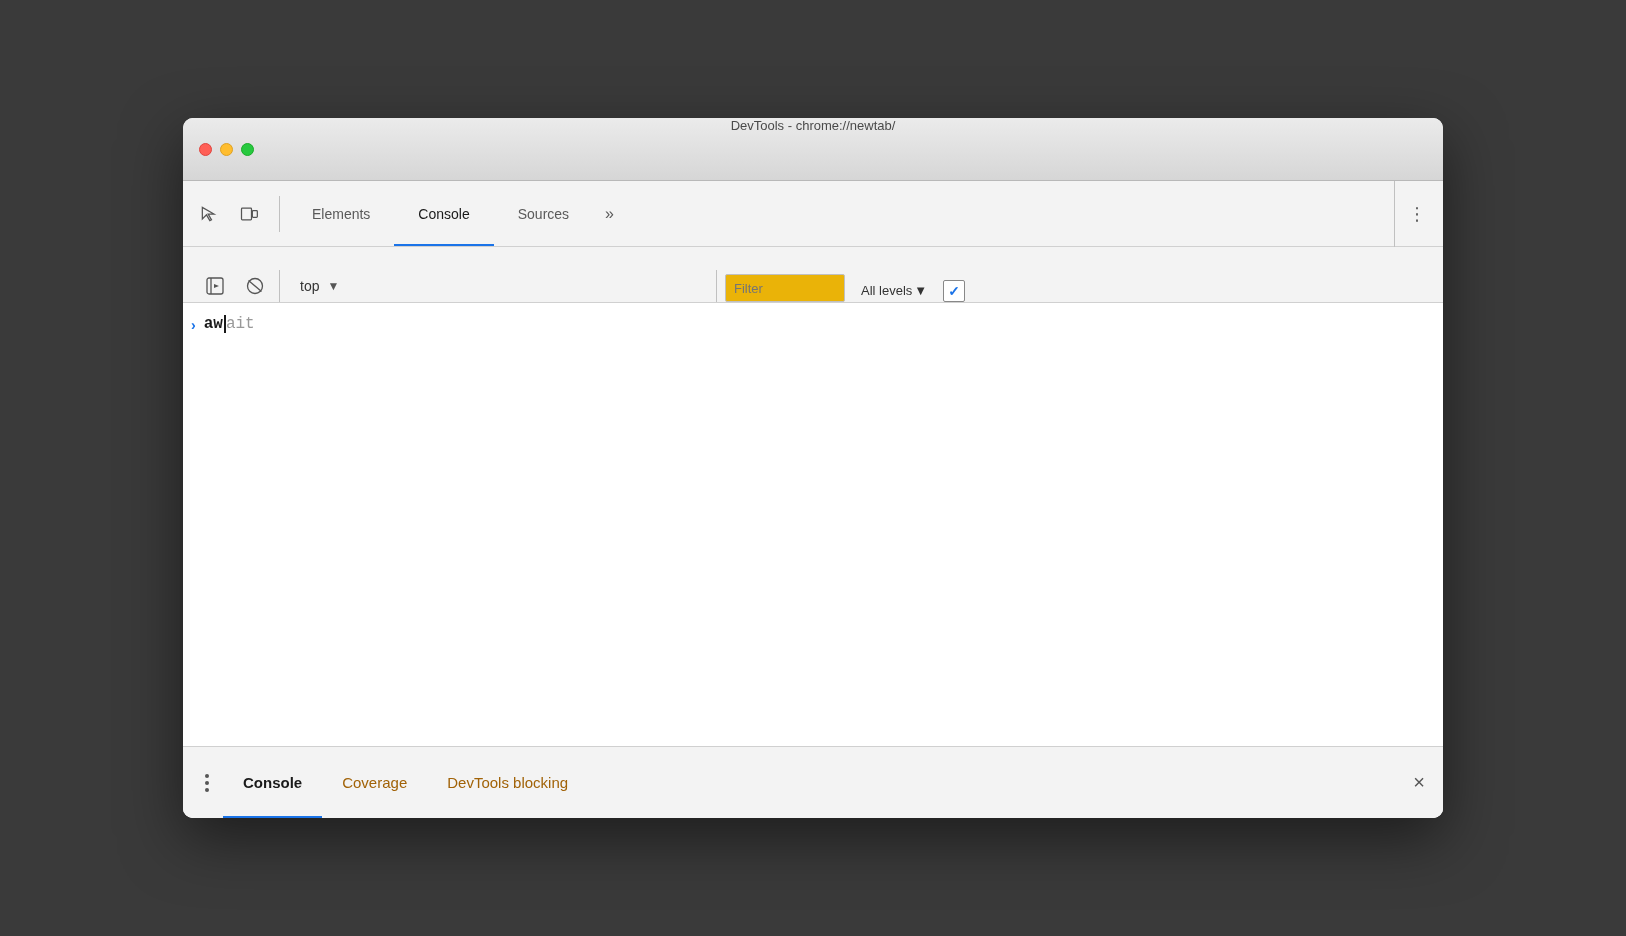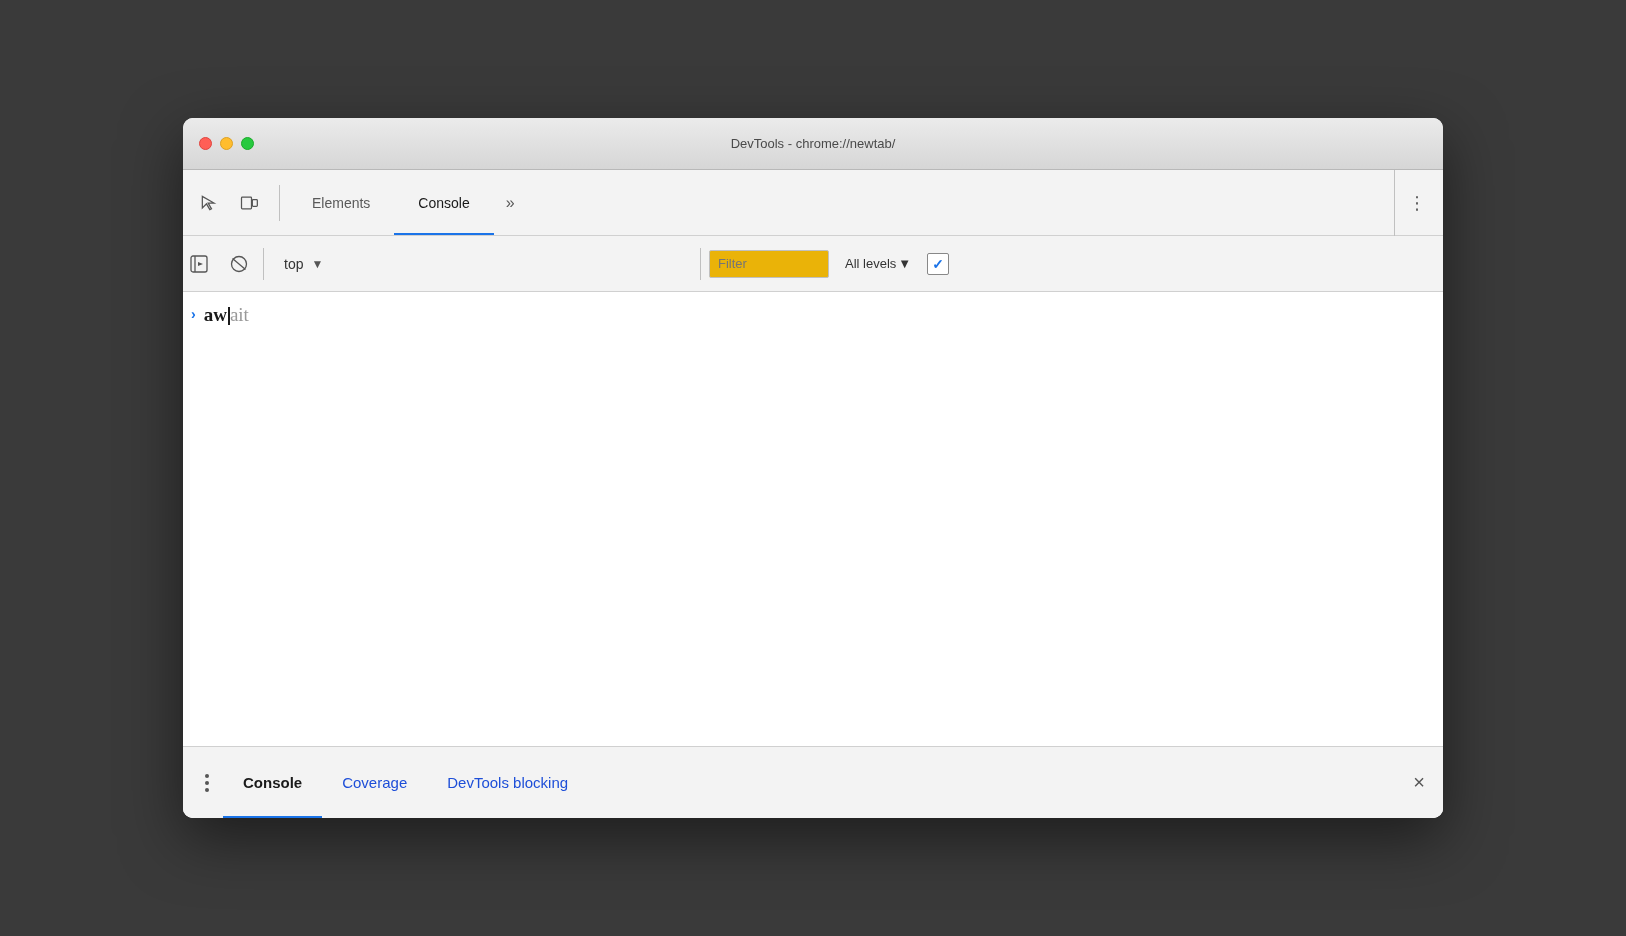--- a/index.html
+++ b/index.html
@@ -19,23 +19,22 @@
       border-radius: 10px;
       overflow: hidden;
       box-shadow: 0 20px 60px rgba(0,0,0,0.5);
       display: flex;
       flex-direction: column;
     }
 
     
     .title-bar {
       background: linear-gradient(to bottom, #ebebeb, #d6d6d6);
-      height: 52px;
-      display: flex;
-      align-items: center;
+      height: 63px;
+      display: flex;
       padding: 0 16px;
       flex-shrink: 0;
       border-bottom: 1px solid #b8b8b8;
       position: relative;
     }
 
     .traffic-lights {
       display: flex;
       gap: 8px;
       align-items: center;
@@ -163,25 +162,25 @@
       cursor: pointer;
       font-size: 18px;
       color: #5a5a5a;
       background: transparent;
       border: none;
     }
 
     
     .console-toolbar {
       display: flex;
-      align-items: center;
+      align-items: flex-end;
       height: 56px;
       border-bottom: 1px solid #d0d0d0;
       background: #f3f3f3;
-      padding: 0 0;
+      padding: 0 16px;
       gap: 8px;
       flex-shrink: 0;
     }
 
     .console-icon-btn {
       width: 32px;
       height: 32px;
       display: flex;
       align-items: center;
       justify-content: center;
@@ -279,23 +278,23 @@
     .console-chevron {
       color: #1a73e8;
       font-size: 14px;
       margin-right: 8px;
       margin-top: 2px;
       cursor: pointer;
       font-weight: bold;
     }
 
     .console-text {
-      font-size: 19px;
+      font-size: 16px;
       color: #1a1a1a;
-      font-family: Liberation Serif, serif;
+      font-family: Liberation Mono, monospace;
     }
 
     .console-text .typed {
       font-weight: 600;
     }
 
     .console-text .greyed {
       color: #999;
       font-weight: 400;
     }
@@ -345,21 +344,21 @@
       height: 100%;
       flex: 1;
     }
 
     .drawer-tab {
       height: 100%;
       display: flex;
       align-items: center;
       padding: 0 20px;
       font-size: 15px;
-      color: #1d4ed8;
+      color: #a16207;
       cursor: pointer;
       position: relative;
     }
 
     .drawer-tab.active {
       color: #1a1a1a;
       font-weight: 600;
     }
 
     .drawer-tab.active::after {
@@ -422,20 +421,23 @@
           </svg>
         </button>
       </div>
 
       <div class="main-tabs">
         <div class="main-tab">
           <span>Elements</span>
         </div>
         <div class="main-tab active">
           <span>Console</span>
+        </div>
+        <div class="main-tab">
+          <span>Sources</span>
         </div>
         <button class="more-tabs-btn">»</button>
       </div>
 
       <div class="toolbar-separator"></div>
 
       <button class="more-menu-btn">⋮</button>
     </div>
 
     <div class="console-toolbar">

